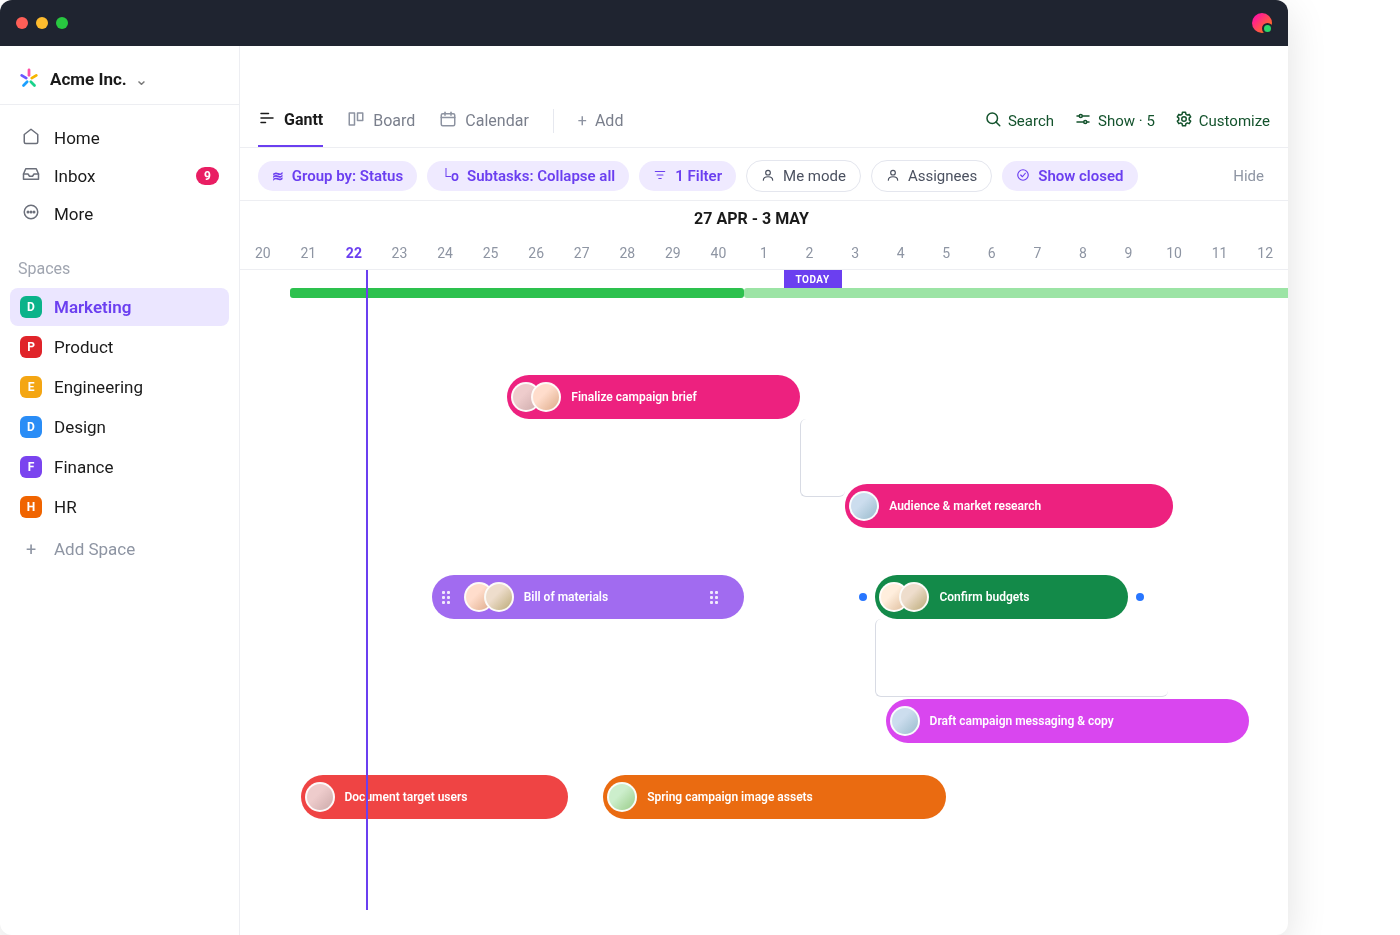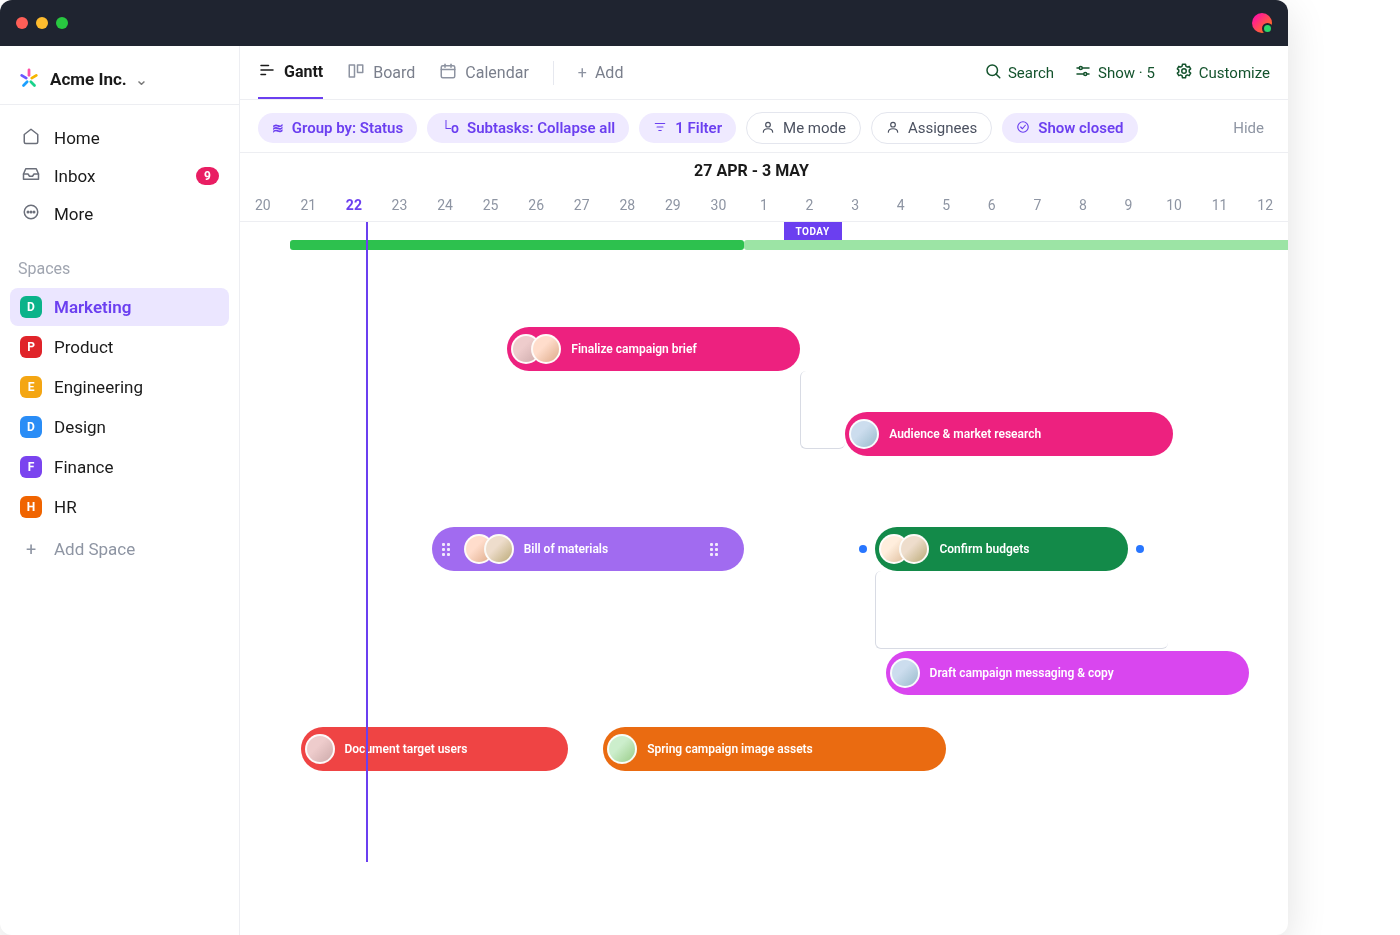--- a/index.html
+++ b/index.html
@@ -29,21 +29,21 @@
 
 .section-label { padding: 16px 18px 8px; font-size:16px; color:#a0a5b0; }
 
 .space-item { display:flex; align-items:center; gap:12px; padding:8px 10px; margin:2px 10px; border-radius:8px; font-size:17px; color:#1a1a1a; cursor:pointer; }
 .space-item.active { background:#ebe6ff; color:#6b3ff0; font-weight:600; }
 .space-sq { width:22px; height:22px; border-radius:6px; display:flex; align-items:center; justify-content:center; color:#fff; font-weight:700; font-size:12px; }
 .add-space { color:#8e95a3; }
 .add-space .plus { width:22px; height:22px; display:flex; align-items:center; justify-content:center; font-size:18px; color:#8e95a3; }
 
 .main { flex:1; display:flex; flex-direction:column; }
-.tabs-row { display:flex; align-items:center; height:54px; padding:0 18px; border-bottom:1px solid #edeef2; gap:24px; }
+.tabs-row { display:flex; align-items:center; height:54px; padding:0 18px; border-bottom:1px solid #edeef2; gap:24px;margin-top:48px; }
 .tab { display:flex; align-items:center; gap:8px; color:#7a7f8c; font-size:16px; cursor:pointer; height:100%; }
 .tab.active { color:#1a1a1a; font-weight:700; border-bottom:2px solid #6b3ff0; }
 .tab .icon { color:#8d93a1; }
 .tab.active .icon { color:#1a1a1a; }
 .tabs-right { margin-left:auto; display:flex; align-items:center; gap:20px; color:#14532d; font-size:15px; }
 .tabs-right .item { display:flex; align-items:center; gap:6px; cursor:pointer; }
 
 .filters-row { display:flex; align-items:center; gap:10px; padding:12px 18px 8px; }
 .chip { display:flex; align-items:center; gap:8px; padding:6px 14px; border-radius:999px; font-size:15px; cursor:pointer; }
 .chip-purple { background:#efeaff; color:#6b3ff0; font-weight:600; }
@@ -281,21 +281,21 @@
             <div class="daycell">20</div>
             <div class="daycell">21</div>
             <div class="daycell today">22</div>
             <div class="daycell">23</div>
             <div class="daycell">24</div>
             <div class="daycell">25</div>
             <div class="daycell">26</div>
             <div class="daycell">27</div>
             <div class="daycell">28</div>
             <div class="daycell">29</div>
-            <div class="daycell">30</div>
+            <div class="daycell">40</div>
             <div class="daycell">1</div>
             <div class="daycell">2</div>
             <div class="daycell">3</div>
             <div class="daycell">4</div>
             <div class="daycell">5</div>
             <div class="daycell">6</div>
             <div class="daycell">7</div>
             <div class="daycell">8</div>
             <div class="daycell">9</div>
             <div class="daycell">10</div>
@@ -314,21 +314,21 @@
           <div id="dep1" class="dep-path" style="left: 559.826px; top: 149px; width: 45.3913px; height: 78px; border-top: none; border-right: none;"></div>
           <div id="dep2" class="dep-path" style="left: 635.478px; top: 349px; width: 292.522px; height: 78px; border-top: none; border-right: none;"></div>
 
           <div id="t-fin" class="task" style="left: 267.304px; width: 292.522px; top: 105px; background: rgb(237, 33, 127);">
             <div class="avs">
                 <div class="av" style="background:linear-gradient(135deg,#ecc 40%,#caa)"></div>
                 <div class="av" style="background:linear-gradient(135deg,#fdc 40%,#da8)"></div>
               </div>
             <span>Finalize campaign brief</span>
           </div>
-          <div id="t-aud" class="task" style="left: 605.217px; width: 327.826px; top: 190px; background: rgb(237, 33, 127);">
+          <div id="t-aud" class="task" style="left: 605.217px; width: 327.826px; top: 214px; background: rgb(237, 33, 127);">
             <div class="avs">
                 <div class="av" style="background:linear-gradient(135deg,#cde 40%,#9bc)"></div>
               </div>
             <span>Audience &amp; market research</span>
           </div>
           <div id="t-bom" class="task" style="left: 191.652px; width: 312.696px; top: 305px; background: rgb(161, 107, 240);">
             <span class="handle-dots">
                 <i></i>
                 <i></i>
                 <i></i>

